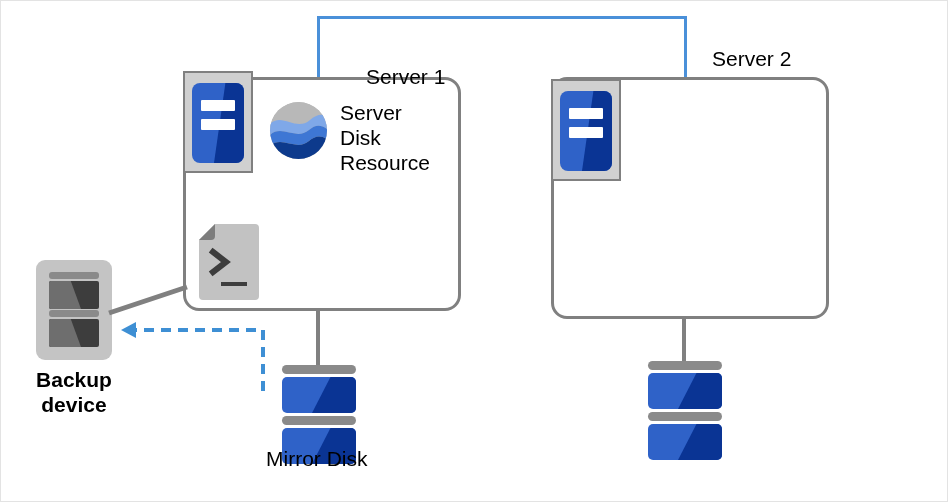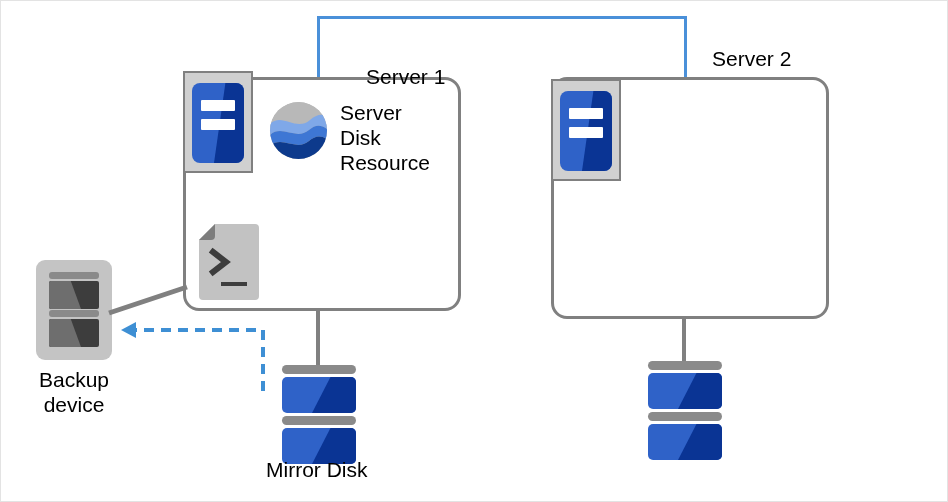--- a/index.html
+++ b/index.html
@@ -159,22 +159,22 @@
     left:118px;top:318px;
     width:152px;height:72px;
   }
   .dashed-arrow svg{display:block;}
 
   
   #lbl-server1{left:365px;top:45px;margin-top:18px;}
   #lbl-server2{left:711px;top:45px;}
   #lbl-mdr{left:339px;top:99px;}
   #lbl-tarcpio{left:278px;top:250px;}
-  #lbl-backup{left:16px;top:366px;width:114px;text-align:center;}
-  #lbl-mirrordisk{left:265px;top:456px;}
+  #lbl-backup{left:16px;top:366px;width:114px;text-align:center;font-weight:bold;}
+  #lbl-mirrordisk{left:265px;top:445px;}
   .lbl.multiline{white-space:pre-line;}
 </style>
 </head>
 <body>
 
 <div id="canvas">
 
   <div class="staple"></div>
 
   <div class="server-box" id="server1-box"></div>

